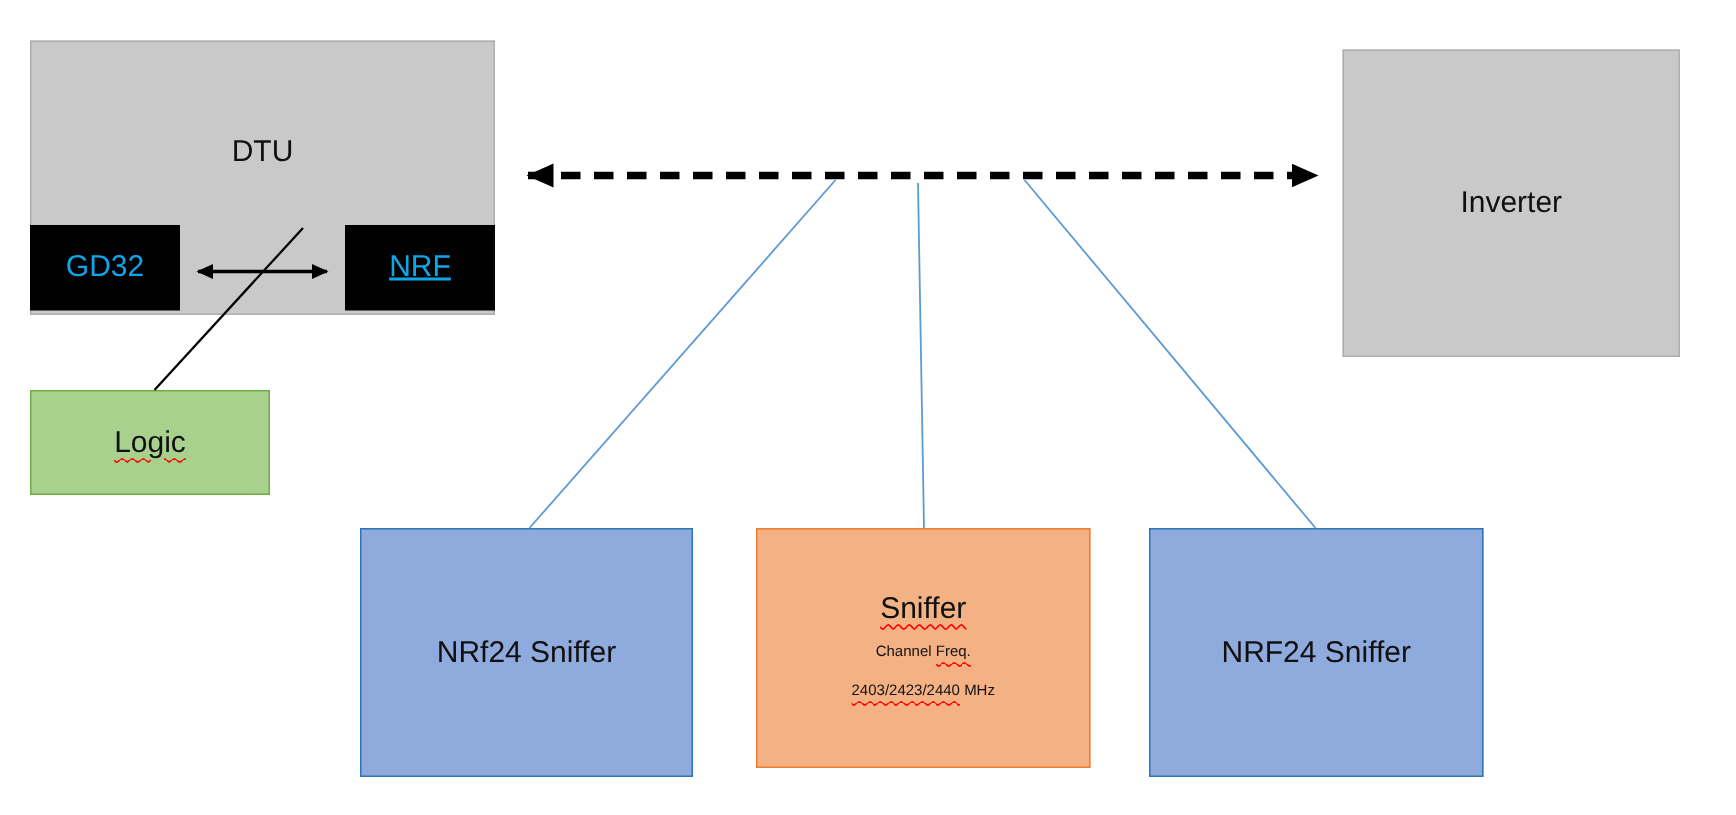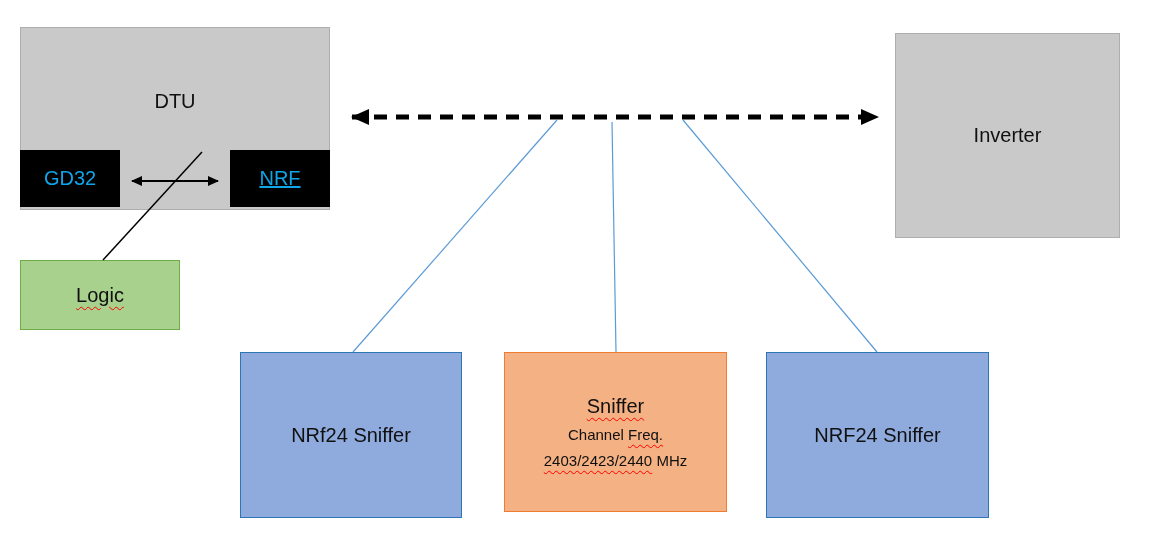--- a/index.html
+++ b/index.html
@@ -31,21 +31,21 @@
 
   #dtu-box { justify-content: flex-start; padding-top: 58px; }
 
   .wavy {
     text-decoration-line: underline;
     text-decoration-style: wavy;
     text-decoration-color: #ff0000;
     text-decoration-thickness: 1px;
     text-underline-offset: 4px;
   }
-  .small-line { font-size: 15px; line-height: 26px; }
+  .small-line { font-size: 10px; line-height: 26px; }
 
   #wires {
     position: absolute;
     left: 0; top: 0;
     width: 1157px; height: 543px;
     pointer-events: none;
   }
 </style>
 </head>
 <body>

